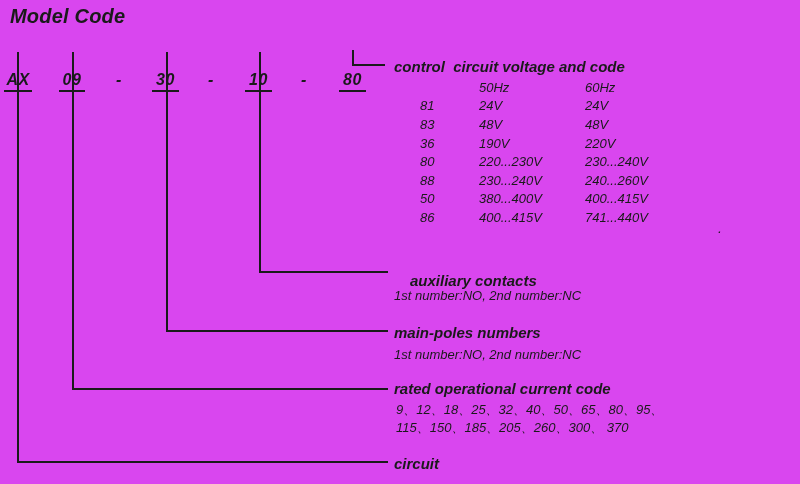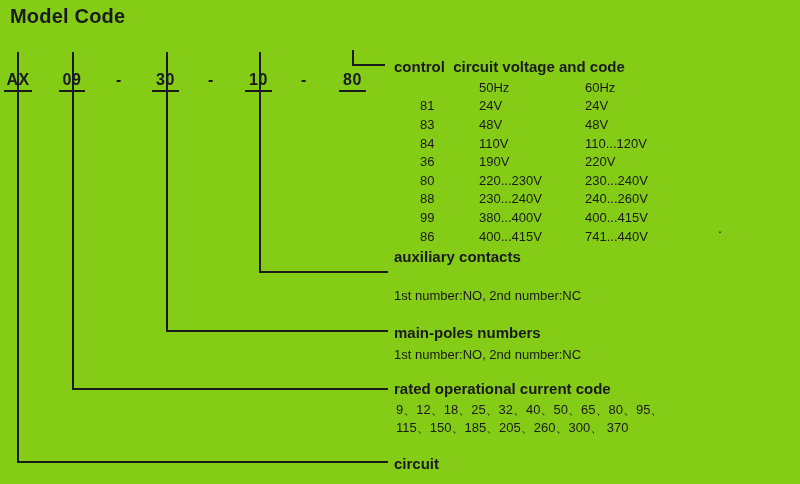--- a/index.html
+++ b/index.html
@@ -1,19 +1,19 @@
 <!DOCTYPE html>
 <html><head>
 <meta charset="utf-8">
 <style>
   html, body { margin:0; padding:0; background:#ffffff; }
   .canvas {
-    position:relative; width:800px; height:484px; background:#84cc16;
+    position:relative; width:800px; height:484px; background:#d946ef;
     font-family:"Liberation Sans","DejaVu Sans",sans-serif;
-    color:#1a1a1a; overflow:hidden;
+    color:#1a1a1a; overflow:hidden;font-style:italic;
   }
   .title {
     position:absolute; left:10px; top:5px;
     font-size:20px; font-weight:700; letter-spacing:0.2px; white-space:pre;
   }
   .code-part {
     position:absolute; top:31px; height:19px;
     font-size:16px; font-weight:700; text-align:center; letter-spacing:0.5px;margin-top:40px;
   }
   .underlined { border-bottom:2px solid #1a1a1a; }
@@ -78,54 +78,49 @@
       <span class="c1">81</span>
       <span class="c2">24V</span>
       <span class="c3">24V</span>
     </div>
     <div class="vrow">
       <span class="c1">83</span>
       <span class="c2">48V</span>
       <span class="c3">48V</span>
     </div>
     <div class="vrow">
-      <span class="c1">84</span>
-      <span class="c2">110V</span>
-      <span class="c3">110...120V</span>
-    </div>
-    <div class="vrow">
       <span class="c1">36</span>
       <span class="c2">190V</span>
       <span class="c3">220V</span>
     </div>
     <div class="vrow">
       <span class="c1">80</span>
       <span class="c2">220...230V</span>
       <span class="c3">230...240V</span>
     </div>
     <div class="vrow">
       <span class="c1">88</span>
       <span class="c2">230...240V</span>
       <span class="c3">240...260V</span>
     </div>
     <div class="vrow">
-      <span class="c1">99</span>
+      <span class="c1">50</span>
       <span class="c2">380...400V</span>
       <span class="c3">400...415V</span>
     </div>
     <div class="vrow">
       <span class="c1">86</span>
       <span class="c2">400...415V</span>
       <span class="c3">741...440V</span>
     </div>
   </div>
 
   <span class="stray-dot">.</span>
 
-  <div class="heading" style="top:248px;">auxiliary contacts</div>
+  <div class="heading" style="top:272px;margin-left:16px;">auxiliary contacts</div>
   <div class="note" style="top:288px;">1st number:NO, 2nd number:NC</div>
 
   <div class="heading" style="top:324px;">main-poles numbers</div>
   <div class="note" style="top:347px;">1st number:NO, 2nd number:NC</div>
 
   <div class="heading" style="top:380px;">rated operational current code</div>
   <div class="note" style="top:402px; left:396px;">9、12、18、25、32、40、50、65、80、95、</div>
   <div class="note" style="top:420px; left:396px;">115、150、185、205、260、300、 370</div>
 
   <div class="heading" style="top:455px;">circuit</div>

